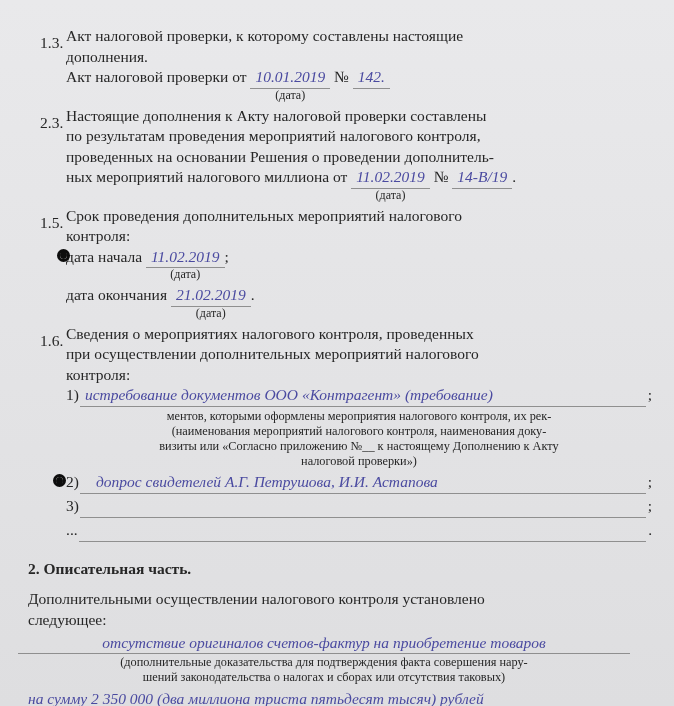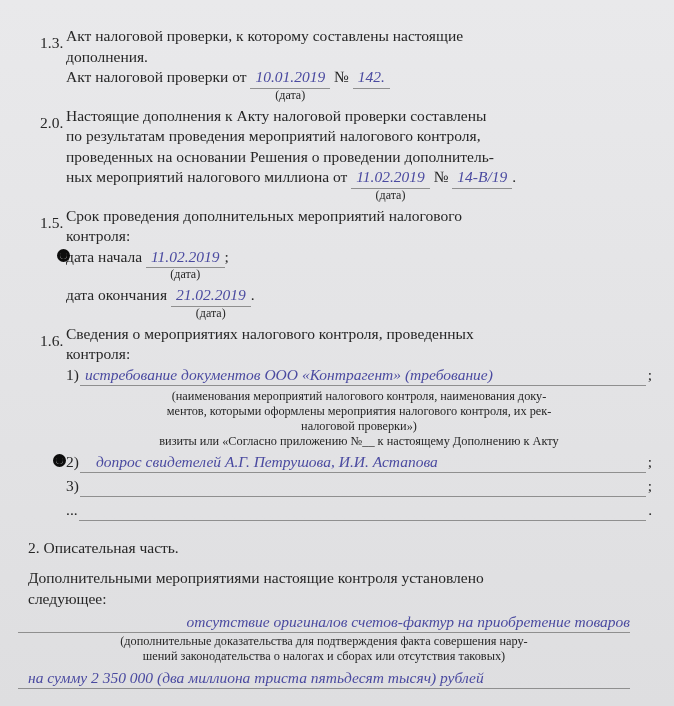--- a/index.html
+++ b/index.html
@@ -48,27 +48,27 @@
   .entry .blank::after{content:"\00a0";}
   .blank.pl1{padding-left:5px;}
   .blank.pl2{padding-left:16px;}
   .entry .sep{flex:none;padding-left:2px;}
   .caption-block{
     text-align:center;font-size:12.3px;line-height:15px;margin:1px 0 3px 0;
   }
   .caption-block .cline{white-space:nowrap;}
   .sec2{margin:16px 22px 0 18px;}
   .sec2 .text{padding-left:10px;line-height:21px;white-space:nowrap;}
-  .sec2-title{margin-bottom:9px;}
+  .sec2-title{margin-bottom:9px;font-weight:bold;}
   .ufield{
     border-bottom:1px solid var(--underline);
     font-style:italic;color:var(--value);
     line-height:20px;white-space:nowrap;
   }
-  .ufield.centered{text-align:right;}
+  .ufield.centered{text-align:center;}
   .ufield.leftpad{padding-left:10px;text-align:left;}
   .sec2 .caption-block{margin:1px 0 2px 0;}
   .mt3{margin-top:3px;}
   .mt4{margin-top:4px;}
 </style>
 </head>
 <body>
 
 <div class="doc">
 
@@ -78,21 +78,21 @@
     <div class="line">дополнения.</div>
     <div class="line has-caption">
       <span>Акт налоговой проверки от</span>
       <span class="field"><span class="value">10.01.2019</span><span class="cap">(дата)</span></span>
       <span>№</span>
       <span class="field"><span class="value">142.</span></span>
     </div>
   </div>
 
   <div class="item">
-    <span class="num">2.0.</span>
+    <span class="num">2.3.</span>
     <div class="line">Настоящие дополнения к Акту налоговой проверки составлены</div>
     <div class="line">по результатам проведения мероприятий налогового контроля,</div>
     <div class="line">проведенных на основании Решения о проведении дополнитель-</div>
     <div class="line has-caption">
       <span>ных мероприятий налогового миллиона от</span>
       <span class="field"><span class="value">11.02.2019</span><span class="cap">(дата)</span></span>
       <span>№</span>
       <span class="field"><span class="value">14-В/19</span></span><span>.</span>
     </div>
   </div>
@@ -108,33 +108,34 @@
     </div>
     <div class="line subrow has-caption">
       <span>дата окончания</span>
       <span class="field"><span class="value">21.02.2019</span><span class="cap">(дата)</span></span><span>.</span>
     </div>
   </div>
 
   <div class="item">
     <span class="num">1.6.</span>
     <div class="line">Сведения о мероприятиях налогового контроля, проведенных</div>
+    <div class="line">при осуществлении дополнительных мероприятий налогового</div>
     <div class="line">контроля:</div>
 
     <div class="entry">
       <span class="enum">1)</span>
       <span class="blank pl1">истребование документов ООО «Контрагент» (требование)</span>
       <span class="sep">;</span>
     </div>
 
     <div class="caption-block">
+      <div class="cline">ментов, которыми оформлены мероприятия налогового контроля, их рек-</div>
       <div class="cline">(наименования мероприятий налогового контроля, наименования доку-</div>
-      <div class="cline">ментов, которыми оформлены мероприятия налогового контроля, их рек-</div>
+      <div class="cline">визиты или «Согласно приложению №__ к настоящему Дополнению к Акту</div>
       <div class="cline">налоговой проверки»)</div>
-      <div class="cline">визиты или «Согласно приложению №__ к настоящему Дополнению к Акту</div>
     </div>
 
     <div class="entry">
       <span class="marker marker-entry"></span>
       <span class="enum">2)</span>
       <span class="blank pl2">допрос свидетелей А.Г. Петрушова,  И.И. Астапова</span>
       <span class="sep">;</span>
     </div>
 
     <div class="entry">
@@ -145,21 +146,21 @@
 
     <div class="entry">
       <span class="enum">...</span>
       <span class="blank"></span>
       <span class="sep">.</span>
     </div>
   </div>
 
   <div class="sec2">
     <div class="text sec2-title">2. Описательная часть.</div>
-    <div class="text">Дополнительными мероприятиями настоящие контроля установлено</div>
+    <div class="text">Дополнительными осуществлении налогового контроля установлено</div>
     <div class="text">следующее:</div>
 
     <div class="ufield centered mt3">отсутствие оригиналов счетов-фактур на приобретение товаров</div>
 
     <div class="caption-block">
       <div class="cline">(дополнительные доказательства для подтверждения факта совершения нару-</div>
       <div class="cline">шений законодательства о налогах и сборах или отсутствия таковых)</div>
     </div>
 
     <div class="ufield leftpad mt4">на сумму 2 350 000 (два миллиона триста пятьдесят тысяч) рублей</div>

